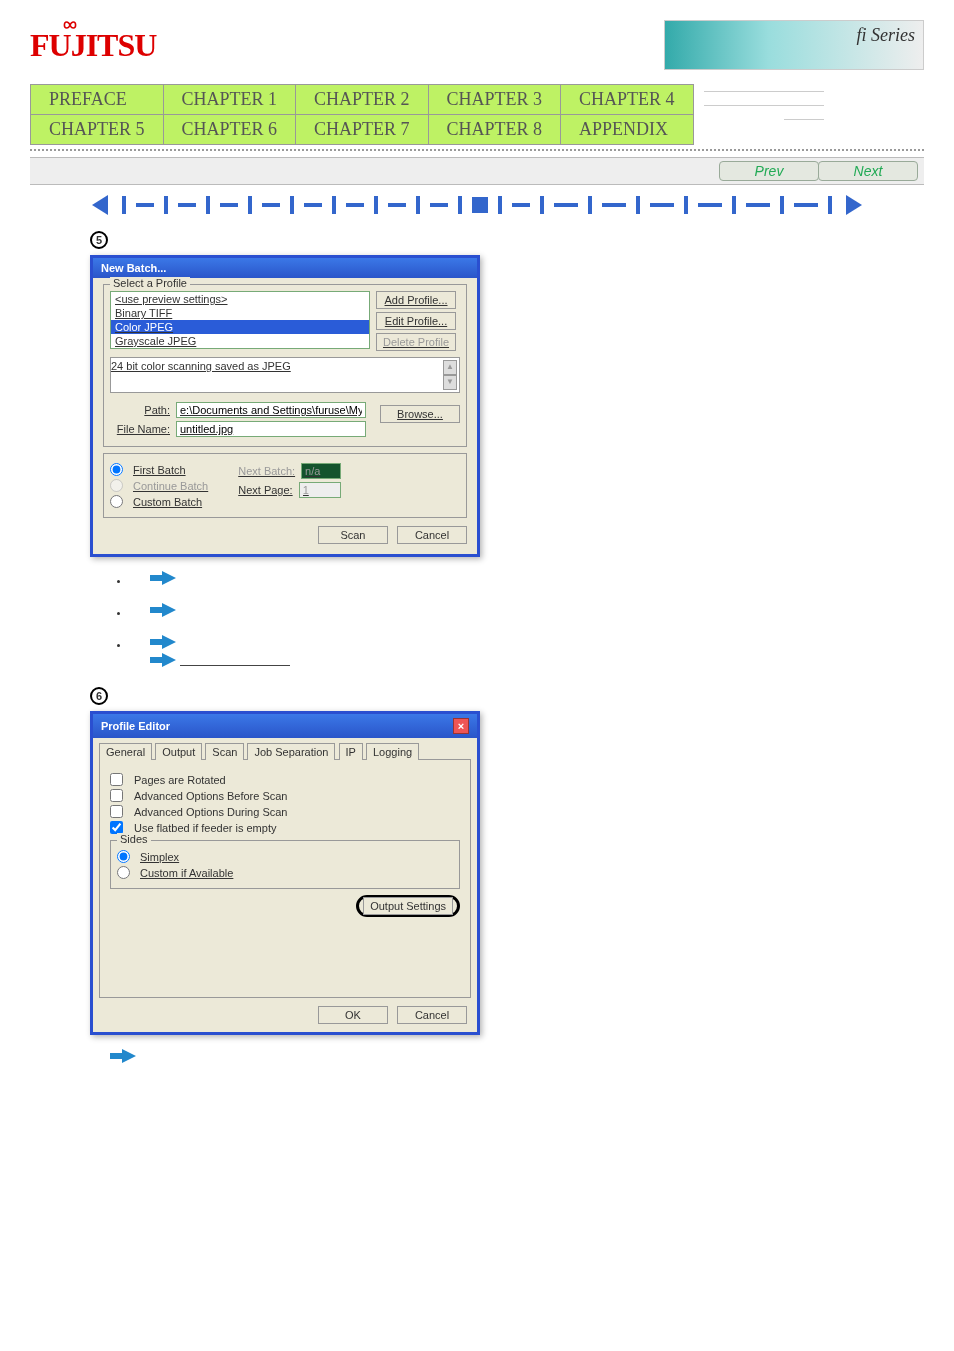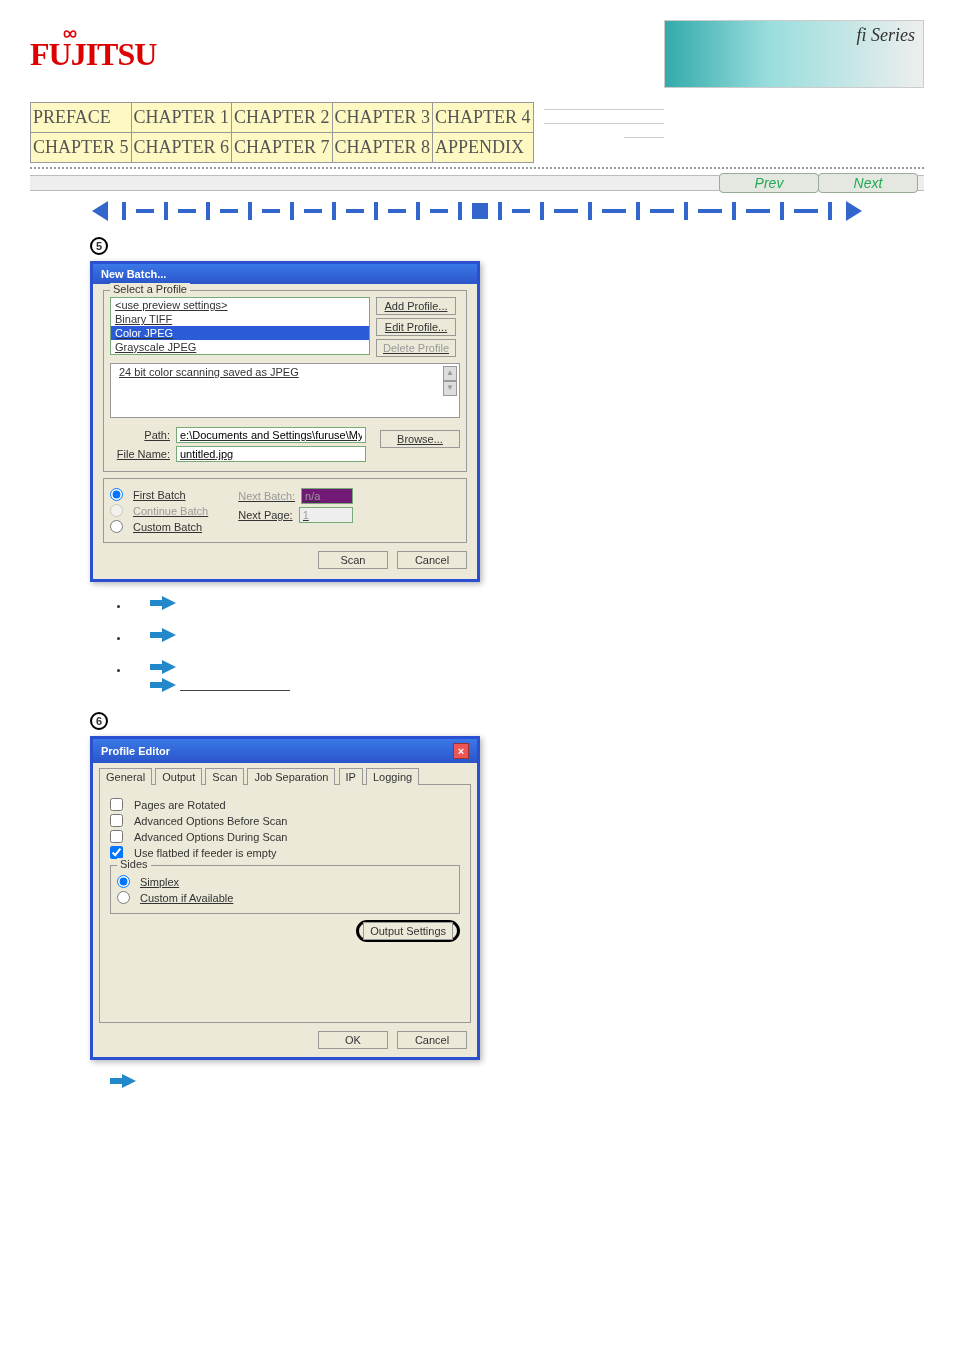--- a/index.html
+++ b/index.html
@@ -1,28 +1,28 @@
 <!DOCTYPE html>
 <html><head>
 <meta charset="utf-8">
 <style>
   * { box-sizing: border-box; margin: 0; padding: 0; }
   body { font-family: Arial, sans-serif; font-size: 11px; color: #333; background: #fff; width: 954px; }
   .page { padding: 20px 30px; }
   .header { display: flex; justify-content: space-between; align-items: center; margin-bottom: 8px; }
   .logo { font-family: "Times New Roman", serif; font-size: 32px; font-weight: bold; color: #d00; letter-spacing: -1px; position: relative; }
   .logo-mark { position: absolute; top: -10px; left: 32px; width: 16px; height: 16px; }
-  .banner { width: 260px; height: 68px; background: linear-gradient(90deg, #3aa 0%, #9dd 40%, #eee 100%); border: 1px solid #ccc; position: relative; }
+  .banner { width: 260px; height: 50px; background: linear-gradient(90deg, #3aa 0%, #9dd 40%, #eee 100%); border: 1px solid #ccc; position: relative; }
   .banner-text { position: absolute; right: 8px; top: 4px; font-style: italic; font-family: "Times New Roman", serif; font-size: 18px; color: #333; }
   .tabs { border-collapse: collapse; margin-top: 6px; }
-  .tabs td { border: 1px solid #999; padding: 4px 2px; font-family: "Times New Roman", serif; font-size: 18px; color: #555; background: #fef9c3; cursor: pointer; }
+  .tabs td { border: 1px solid #999; padding: 4px 18px; font-family: "Times New Roman", serif; font-size: 18px; color: #555; background: #bef264; cursor: pointer; }
   .side-links { font-size: 10px; color: #666; text-align: right; }
   .side-links div { border-bottom: 1px solid #ccc; padding: 1px 0; width: 120px; margin-left: auto; }
   .dotted { border-bottom: 2px dotted #999; margin: 4px 0 6px 0; }
-  .solidline { height: 16px; background: #eee; border-top: 1px solid #bbb; border-bottom: 1px solid #bbb; display:flex; justify-content:flex-end; align-items:center; gap:0; }
+  .solidline { height: 28px; background: #eee; border-top: 1px solid #bbb; border-bottom: 1px solid #bbb; display:flex; justify-content:flex-end; align-items:center; gap:0; }
   .pill { display:inline-block; background:#e4e8e0; border:1px solid #9a9; border-radius:4px; width:100px; text-align:center; font-style:italic; color:#2a5; font-size:14px; padding:1px 0; cursor:pointer; }
   .breadcrumb { text-align: center; margin: 10px 0 14px 0; }
   .breadcrumb-inner { display:inline-flex; align-items:center; gap:0; }
   .tri-left { width:0; height:0; border-top:10px solid transparent; border-bottom:10px solid transparent; border-right:16px solid #36c; margin-right:4px; cursor:pointer; }
   .tri-right { width:0; height:0; border-top:10px solid transparent; border-bottom:10px solid transparent; border-left:16px solid #36c; margin-left:4px; cursor:pointer; }
   .tick { width:4px; height:18px; background:#36c; margin:0 10px; }
   .dash { width:18px; height:4px; background:#36c; }
   .square { width:16px; height:16px; background:#36c; }
   .circled { display:inline-block; width:18px; height:18px; border:2px solid #000; border-radius:50%; text-align:center; line-height:15px; font-size:11px; font-weight:bold; }
   .section { display:flex; gap:18px; margin: 6px 0 14px 60px; align-items:flex-start; }
@@ -31,21 +31,21 @@
   .closebox { width:16px; height:16px; background:#e55; color:#fff; text-align:center; line-height:14px; font-weight:bold; border:1px solid #933; cursor:pointer; }
   .dlgbody { padding:6px 10px 10px 10px; }
   .group { border:1px solid #999; padding:6px; margin-bottom:6px; position:relative;text-decoration:underline; }
   .group-label { position:absolute; top:-8px; left:6px; background:#ece9d8; padding:0 3px; font-size:11px; }
   .listbox { background:#fff; border:1px solid #7a7; height:58px; overflow:hidden; width:260px; }
   .listbox div { padding:1px 4px; }
   .listbox .sel { background:#2a5cd8; color:#fff; }
   .btncol { display:flex; flex-direction:column; gap:3px; align-items:stretch; }
   .winbtn { background:#ece9d8; border:1px solid #999; padding:2px 6px; font-size:11px; text-align:center; cursor:pointer; min-width:80px; }
   .winbtn.disabled { color:#999; cursor:default; }
-  .descbox { background:#fff; border:1px solid #999; height:55px; padding:2px 8px; margin:6px 0; position:relative; }
+  .descbox { background:#fff; border:1px solid #999; height:36px; padding:2px 0; margin:6px 0; position:relative; }
   .spin { position:absolute; right:2px; top:2px; width:14px; }
   .spin div { height:15px; background:#ddd; border:1px solid #999; font-size:8px; text-align:center; line-height:12px; color:#999; }
   .row { display:flex; align-items:center; gap:6px; margin:3px 0; }
   .row label { width:60px; text-align:right; }
   .row input[type=text] { flex:1; border:1px solid #7a7; padding:1px 3px; font-size:11px; background:#fff; }
   .radio { margin-right:4px; }
   .radlabel.disabled { color:#999; }
   .btnrow { text-align:right; margin-top:8px; }
   .btnrow .winbtn { display:inline-block; min-width:70px; margin-left:6px; }
   .tabsstrip { padding:4px 0 0 6px; }
@@ -204,21 +204,21 @@
                 <span class="radlabel disabled">Continue Batch</span>
               </div>
             <div class="row">
                 <input type="radio" class="radio" style="">
                 <span>Custom Batch</span>
               </div>
           </div>
           <div>
             <div class="row">
                 <span class="radlabel disabled">Next Batch:</span>
-                <input type="text" disabled="" style="width: 52px; background: #701a75; color: rgb(153, 153, 153);" value="n/a">
+                <input type="text" disabled="" style="width: 40px; background: #14532d; color: rgb(153, 153, 153);" value="n/a">
               </div>
             <div class="row">
                 <span>Next Page:</span>
                 <input type="text" disabled="" style="width: 40px; background: rgb(238, 238, 238); color: rgb(153, 153, 153);" value="1">
               </div>
           </div>
         </div>
         <div class="btnrow">
           <span class="winbtn">Scan</span>
           <span class="winbtn">Cancel</span>

